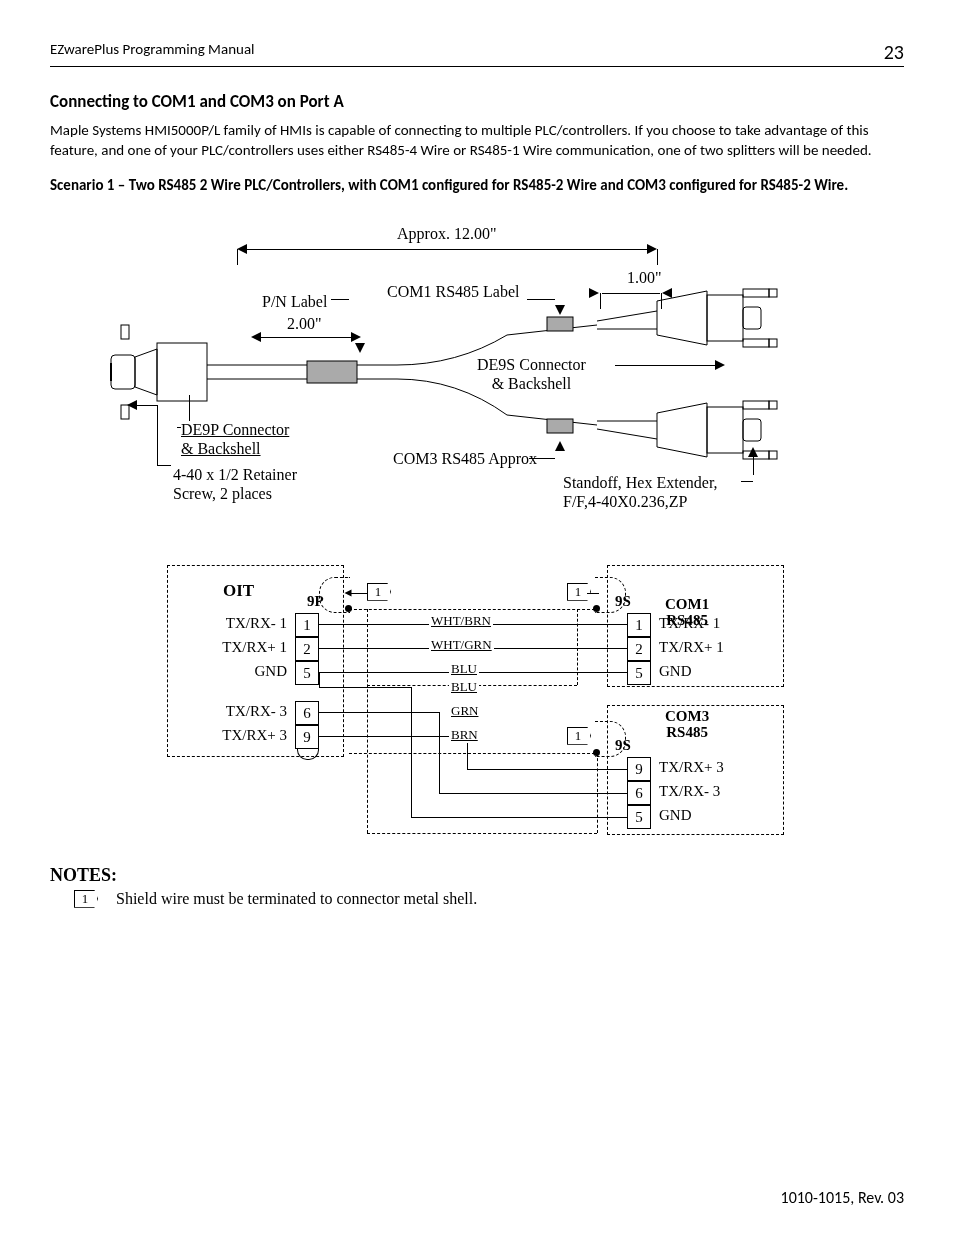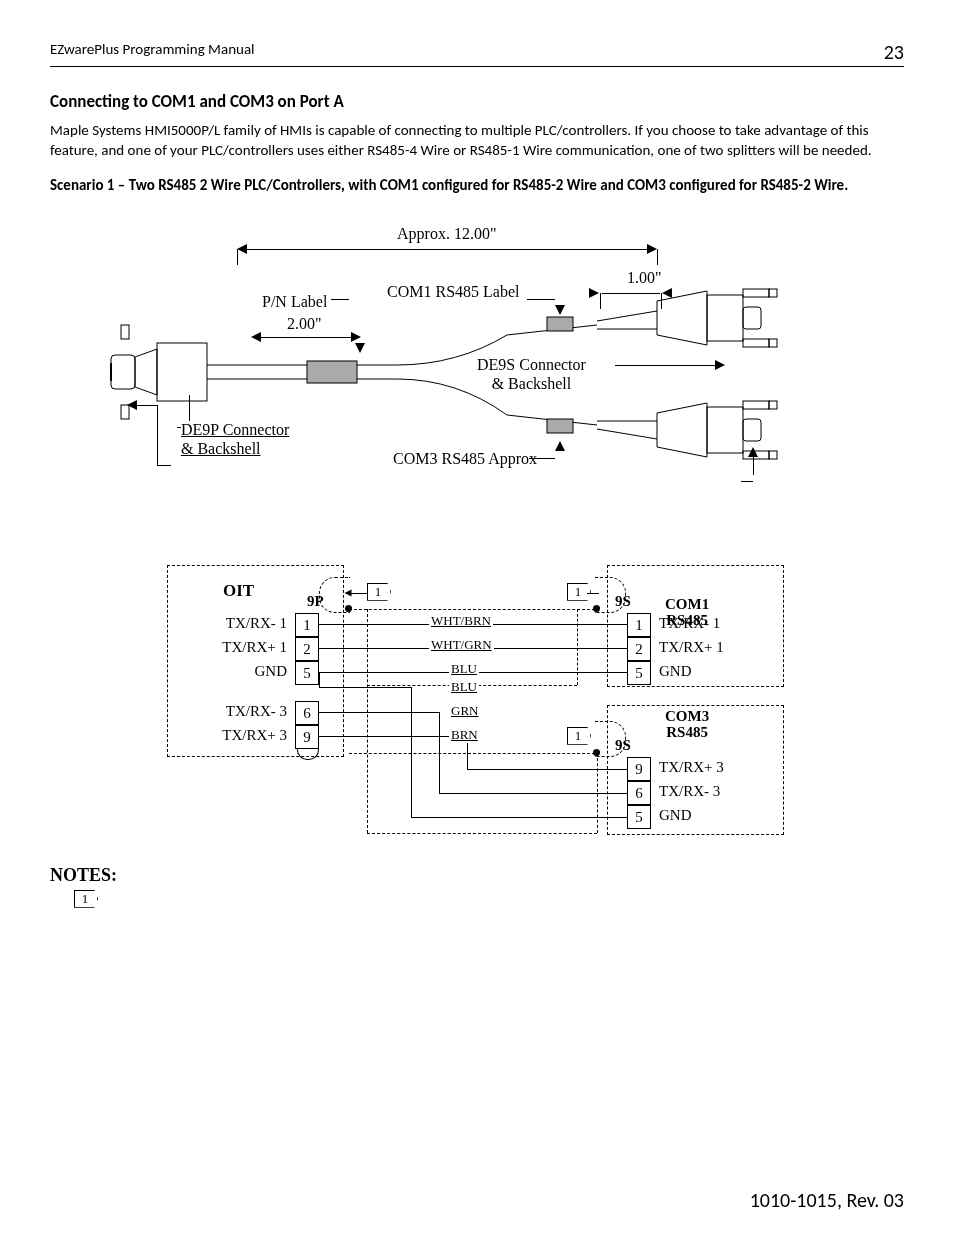--- a/index.html
+++ b/index.html
@@ -79,21 +79,21 @@
   
   .notes-heading { font-family:"Times New Roman",serif; font-weight:bold; font-size:18px; margin-top:6px; }
   .note-row { font-family:"Times New Roman",serif; font-size:16px; display:flex; align-items:flex-start; gap:18px; margin-left:24px; margin-top:4px; }
   .note-row .note-flag-inline {
     flex:0 0 auto; width:20px; height:16px; border:1px solid #000;
     text-align:center; font-size:13px; line-height:16px;
     clip-path: polygon(0 0, 85% 0, 100% 50%, 85% 100%, 0 100%);
     padding-right:2px;
   }
 
-  .footer { text-align:right; margin-top:280px; font-size:20px; }
+  .footer { text-align:right; margin-top:280px; font-size:16px; }
 </style>
 </head>
 <body>
 
 <div class="header-row">
   <span class="header-title">EZwarePlus Programming Manual</span>
   <span class="page-num">23</span>
 </div>
 
 <div class="section-title">Connecting to COM1 and COM3 on Port A</div>
@@ -137,26 +137,28 @@
   <span class="arrow-head ah-right" style="left:618px; top:135px;"></span>
 
   <div class="lbl" style="left:296px; top:225px;">COM3 RS485 Approx</div>
   <div class="hline" style="left:432px; top:233px; width:26px;"></div>
   <span class="arrow-head ah-up" style="left:458px; top:216px;"></span>
 
   <div class="lbl" style="left:84px; top:195px; line-height:1.2;text-decoration:underline;">DE9P Connector<br>&amp; Backshell</div>
   <div class="vline" style="left:92px; top:170px; height:26px;"></div>
   <div class="hline" style="left:80px; top:202px; width:4px;"></div>
 
+  <div class="lbl" style="left:76px; top:240px; line-height:1.2;">4-40 x 1/2 Retainer<br>Screw, 2 places</div>
 
   <div class="vline" style="left:60px; top:180px; height:60px;"></div>
   <div class="hline" style="left:40px; top:180px; width:20px;"></div>
   <span class="arrow-head ah-left" style="left:30px; top:175px;"></span>
   <div class="hline" style="left:60px; top:240px; width:14px;"></div>
 
+  <div class="lbl" style="left:466px; top:248px; line-height:1.2;">Standoff, Hex Extender,<br>F/F,4-40X0.236,ZP</div>
   <div class="vline" style="left:656px; top:230px; height:20px;"></div>
   <div class="hline" style="left:644px; top:256px; width:12px;"></div>
   <span class="arrow-head ah-up" style="left:651px; top:222px;"></span>
 
   <svg class="cable-path" style="left:0; top:0;" width="760" height="260">
 
     <rect x="60" y="118" width="50" height="58" fill="none" stroke="#000"></rect>
     <polygon points="60,124 38,132 38,162 60,170" fill="none" stroke="#000"></polygon>
     <rect x="24" y="100" width="8" height="14" fill="none" stroke="#000"></rect>
     <rect x="24" y="180" width="8" height="14" fill="none" stroke="#000"></rect>
@@ -281,17 +283,18 @@
   <div class="wlabel" style="left:282px; top:114px;">BLU</div>
   <div class="wlabel" style="left:282px; top:138px;">GRN</div>
   <div class="wlabel" style="left:282px; top:162px;">BRN</div>
 
   <div style="position:absolute; left:130px; top:184px; width:20px; height:10px; border:1px solid #000; border-top:none; border-radius:0 0 10px 10px;"></div>
 </div>
 
 <div class="notes-heading">NOTES:</div>
 <div class="note-row">
   <span class="note-flag-inline">1</span>
+  <span>Shield wire must be terminated to connector metal shell.</span>
 </div>
 
 </div>
 
 <div class="footer">1010-1015, Rev. 03</div>
 
 </body></html>

